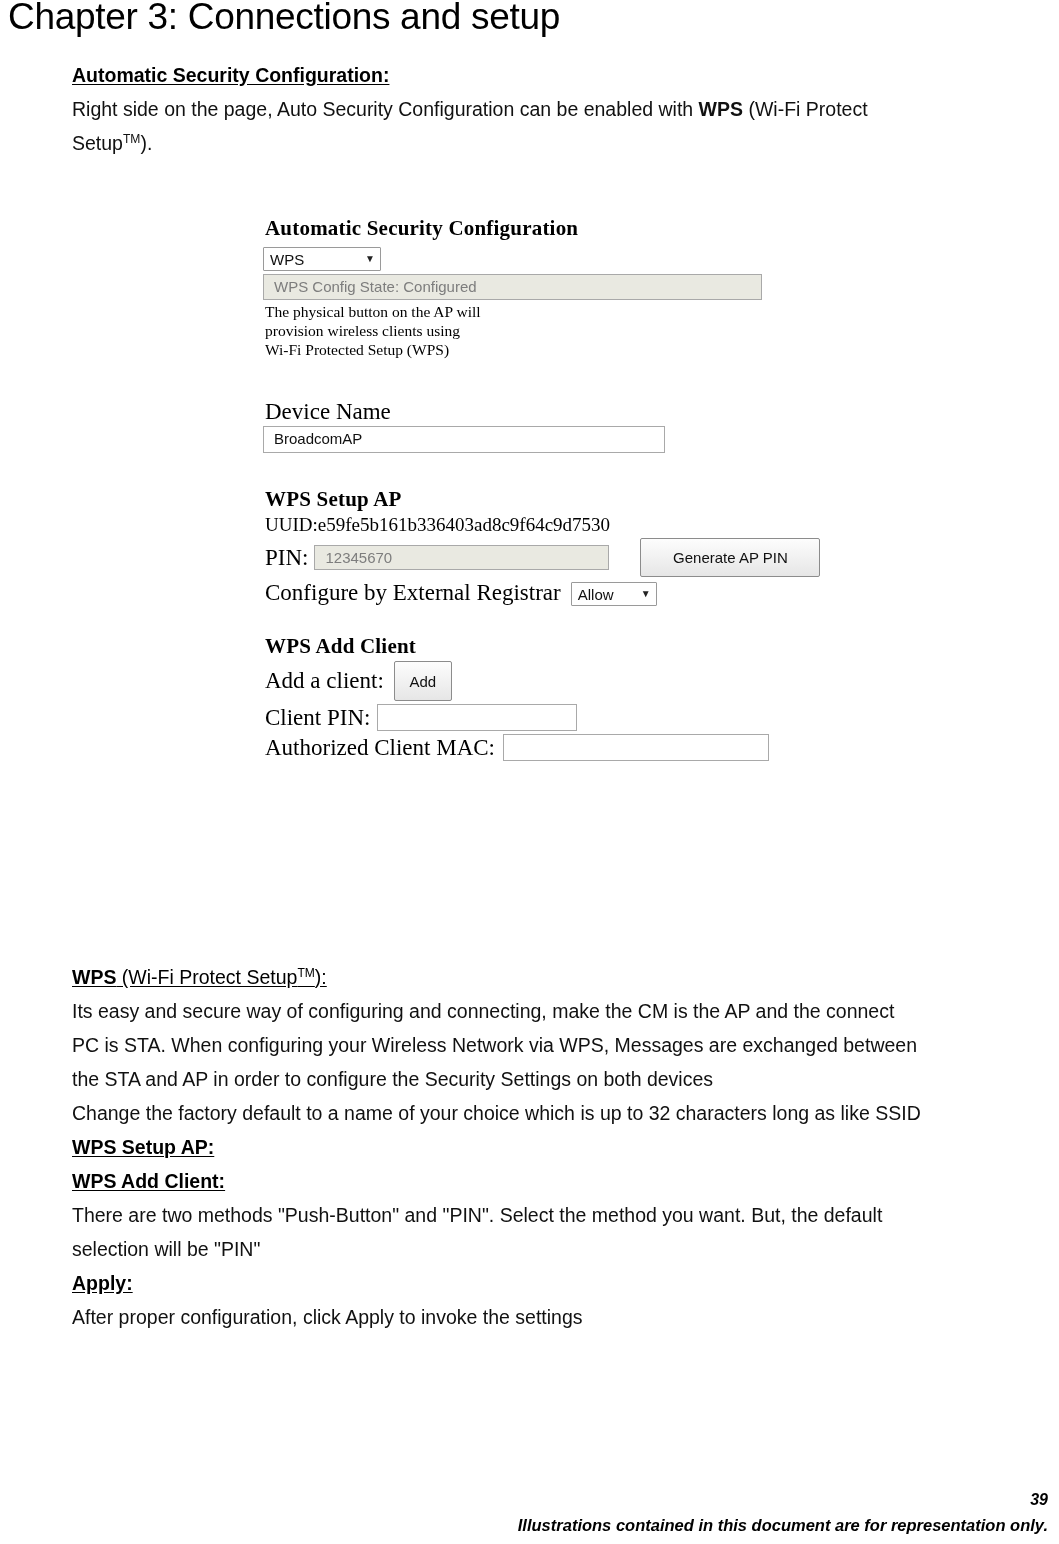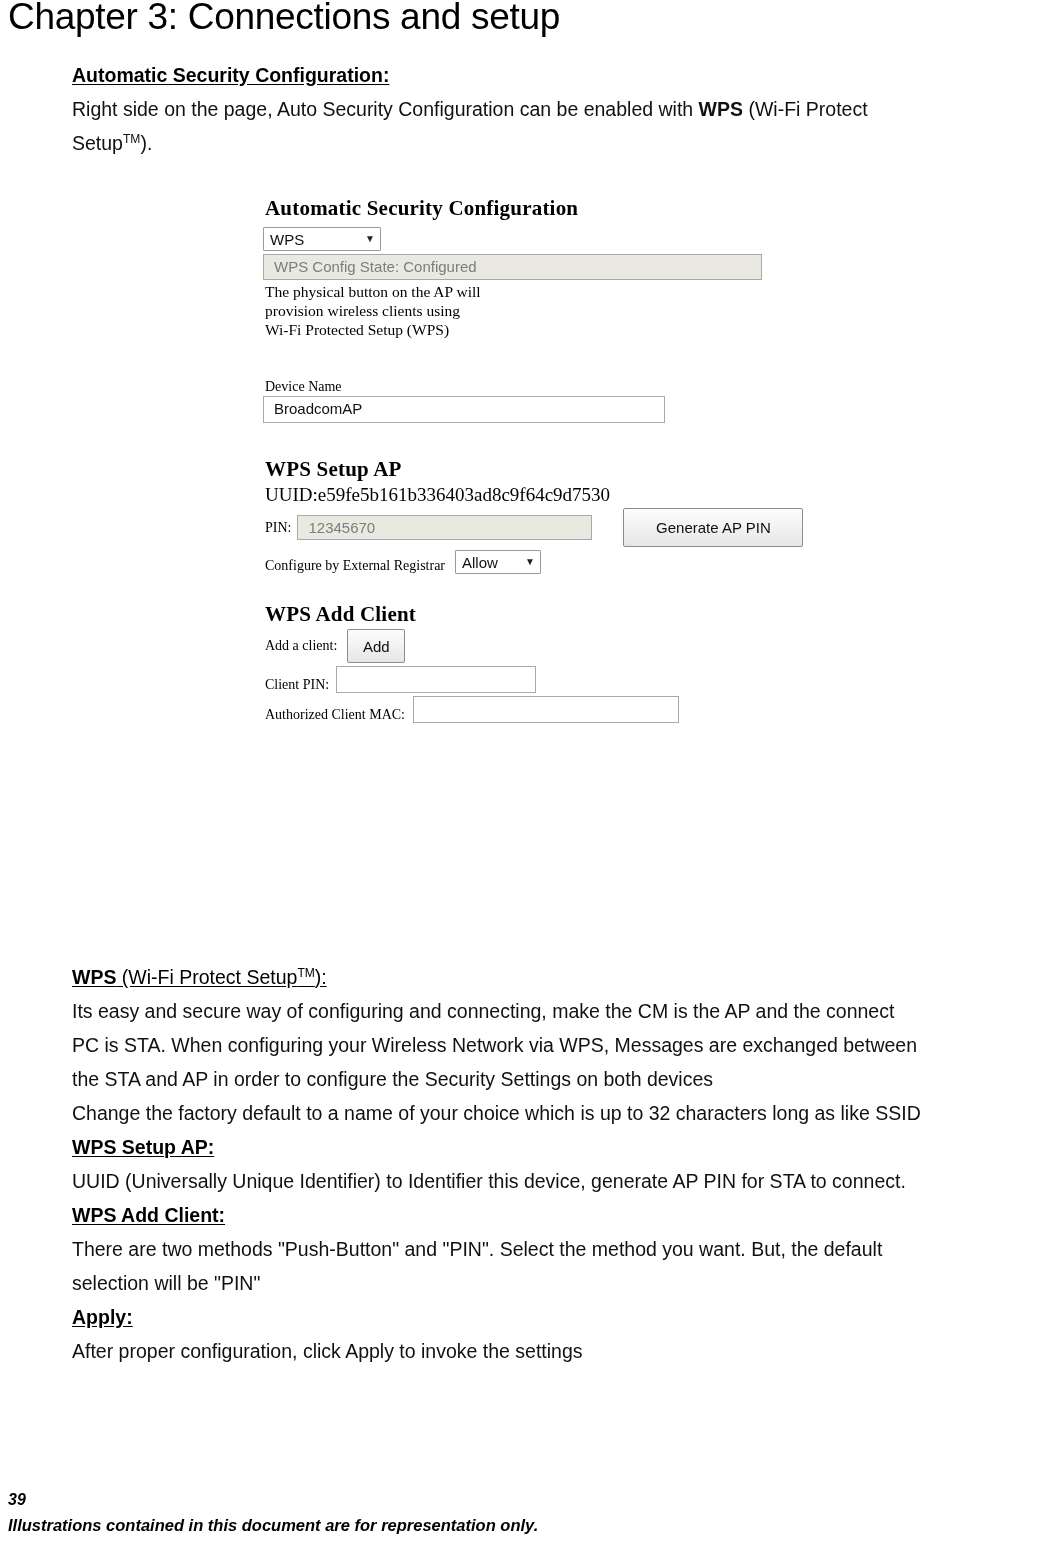--- a/index.html
+++ b/index.html
@@ -57,39 +57,39 @@
   .tm {
     font-size: 0.62em;
     vertical-align: super;
     line-height: 0;
   }
 
   
   .embed {
     position: absolute;
     left: 263px;
-    top: 196px;
+    top: 216px;
     width: 560px;
     font-family: "Liberation Serif", serif;
     color: #000;
   }
   .embed-h1 {
     font-size: 21px;
     font-weight: bold;
     margin: 0 0 6px 2px;
     letter-spacing: 0.2px;
   }
   .embed-h2 {
     font-size: 21px;
     font-weight: bold;
     margin: 0 0 2px 2px;
     letter-spacing: 0.2px;
   }
   .embed-label {
-    font-size: 14px;
+    font-size: 23px;
     margin: 0;
     white-space: nowrap;
   }
   .embed-note {
     font-size: 15.5px;
     line-height: 19px;
     margin: 2px 0 0 2px;
   }
 
   
@@ -180,30 +180,31 @@
     margin: 0 0 2px 2px;
     white-space: nowrap;
   }
 
   .gap-40 { height: 40px; }
   .gap-34 { height: 34px; }
   .gap-28 { height: 28px; }
 
   #pin-input { width: 295px; margin-left: 6px; }
   #generate-pin-btn { margin-left: 31px; width: 180px; }
-  #add-client-btn { margin-left: 10px; width: 58px; height: 34px; }
+  #add-client-btn { margin-left: 10px; width: 58px; height: 40px; }
   #client-pin-input { width: 200px; margin-left: 7px; height: 27px; }
   #client-mac-input { width: 266px; margin-left: 8px; height: 27px; }
 
   
   .footer {
     position: absolute;
     left: 8px;
     bottom: 8px;
     width: 1040px;
+    text-align: right;
   }
   .footer-page {
     font-size: 16px;
     font-style: italic;
     font-weight: bold;
     margin: 0 0 4px 0;
     line-height: 20px;
   }
   .footer-note {
     font-size: 16.5px;
@@ -298,21 +299,20 @@
   </p>
   <p class="para">
     <span>Its easy and secure way of configuring and connecting, make the CM is the AP and the connect</span><br>
     <span>PC is STA. When configuring your Wireless Network via WPS, Messages are exchanged between</span><br>
     <span>the STA and AP in order to configure the Security Settings on both devices</span>
   </p>
 
   <p class="para">Change the factory default to a name of your choice which is up to 32 characters long as like SSID</p>
 
   <p class="head-line">WPS Setup AP:</p>
-  <p class="para">UUID (Universally Unique Identifier) to Identifier this device, generate AP PIN for STA to connect.</p>
 
   <p class="head-line">WPS Add Client:</p>
   <p class="para">
     <span>There are two methods "Push-Button" and "PIN". Select the method you want. But, the default</span><br>
     <span>selection will be "PIN"</span>
   </p>
 
   <p class="head-line">Apply:</p>
   <p class="para">After proper configuration, click Apply to invoke the settings</p>
 

